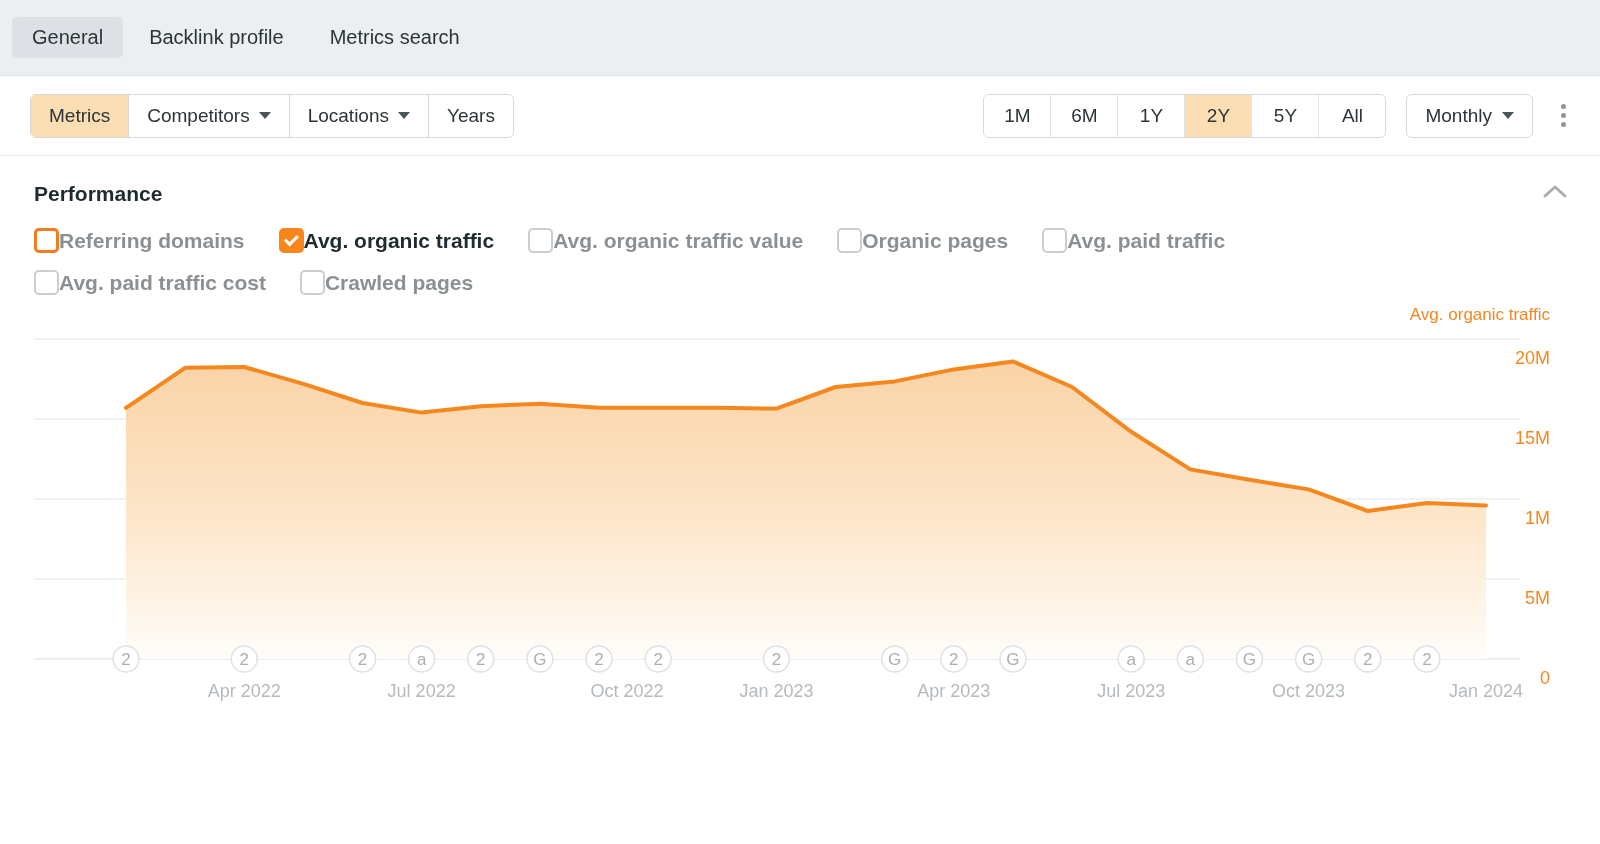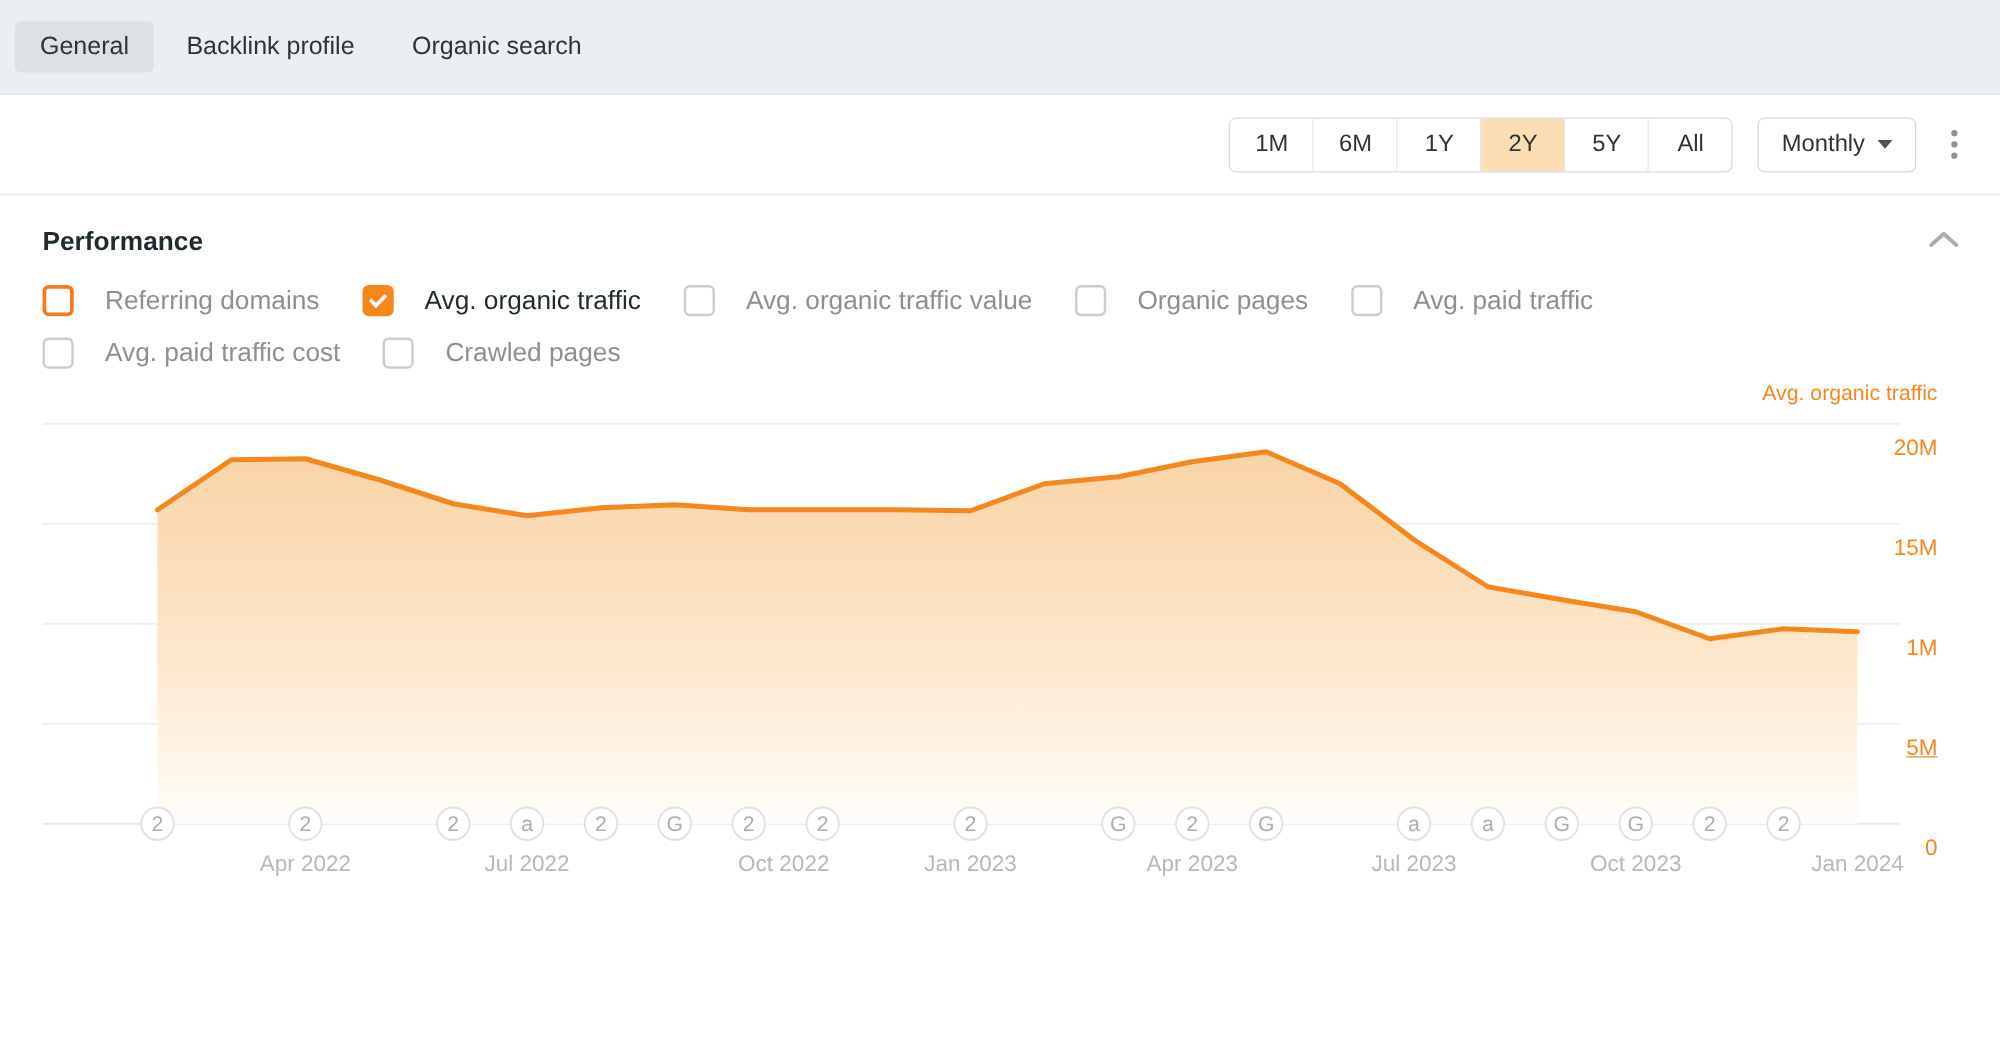--- a/index.html
+++ b/index.html
@@ -70,21 +70,21 @@
   .panel{padding:22px 26px 0 34px;position:relative;}
   .panelhead{display:flex;align-items:flex-end;}
   .ptitle{font-size:21px;font-weight:bold;color:#1f2b2e;}
   .chev{margin-left:auto;cursor:pointer;padding:6px;}
   .chev svg{display:block;}
 
   
   .checkrows{margin-top:22px;}
   .checkrow{display:flex;align-items:center;flex-wrap:nowrap;}
   .checkrow + .checkrow{margin-top:17px;}
-  .cbitem{display:flex;align-items:center;gap:25px;margin-right:34px;cursor:pointer;white-space:nowrap;}
+  .cbitem{display:flex;align-items:center;gap:0;margin-right:34px;cursor:pointer;white-space:nowrap;font-weight:bold;}
   .box{
     width:25px;height:25px;border-radius:5px;
     border:2px solid #c8ced2;background:#fff;box-sizing:border-box;
     display:flex;align-items:center;justify-content:center;flex:none;
   }
   .box.ring{border-color:#f47b20;border-width:3px;}
   .box.checked{background:#f8861b;border-color:#f8861b;}
   .box.checked::after{
     content:"";width:10px;height:5px;border-left:3px solid #fff;border-bottom:3px solid #fff;
     transform:rotate(-45deg);margin-top:-3px;
@@ -108,24 +108,40 @@
   }
 </style>
 </head>
 <body>
 
 <div class="app">
 
   <div class="tabstrip">
     <div class="tab active">General</div>
     <div class="tab">Backlink profile</div>
-    <div class="tab">Organic search</div>
+    <div class="tab">Metrics search</div>
   </div>
 
   <div class="toolbar">
+    <div class="btngroup">
+      <div class="gbtn sel">
+        <span>Metrics</span>
+      </div>
+      <div class="gbtn">
+        <span>Competitors</span>
+        <span class="caret"></span>
+      </div>
+      <div class="gbtn">
+        <span>Locations</span>
+        <span class="caret"></span>
+      </div>
+      <div class="gbtn">
+        <span>Years</span>
+      </div>
+    </div>
 
     <div class="rightside">
       <div class="rangegroup">
         <div class="rbtn">1M</div>
         <div class="rbtn">6M</div>
         <div class="rbtn">1Y</div>
         <div class="rbtn sel">2Y</div>
         <div class="rbtn">5Y</div>
         <div class="rbtn">All</div>
       </div>
@@ -277,21 +293,21 @@
               </g>
               <g>
                 <circle cx="1392.8695652173913" cy="340" r="13" fill="#fff" stroke="#dfe2e4" stroke-width="1.5"></circle>
                 <text x="1392.8695652173913" y="346" text-anchor="middle" font-size="17" fill="#a9afb3" font-family="&quot;Liberation Sans&quot;, sans-serif">2</text>
               </g>
             </g>
         </svg>
       </div>
       <div id="ylabels">
           <div class="ylab" style="top: 349px;">0</div>
-          <div class="ylab" style="top: 269px; text-decoration: underline;">5M</div>
+          <div class="ylab" style="top: 269px;">5M</div>
           <div class="ylab" style="top: 189px;">1M</div>
           <div class="ylab" style="top: 109px;">15M</div>
           <div class="ylab" style="top: 29px;">20M</div>
         </div>
       <div id="xlabels">
           <div class="xlab" style="left: 210.261px; top: 362px;">Apr 2022</div>
           <div class="xlab" style="left: 387.652px; top: 362px;">Jul 2022</div>
           <div class="xlab" style="left: 593px; top: 362px;">Oct 2022</div>
           <div class="xlab" style="left: 742.435px; top: 362px;">Jan 2023</div>
           <div class="xlab" style="left: 919.826px; top: 362px;">Apr 2023</div>

